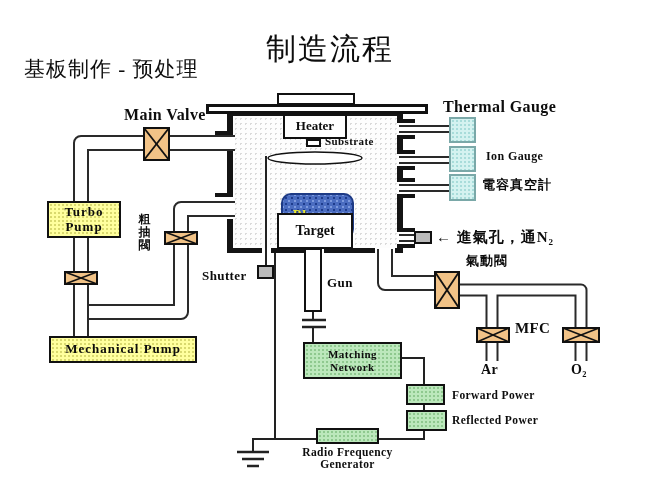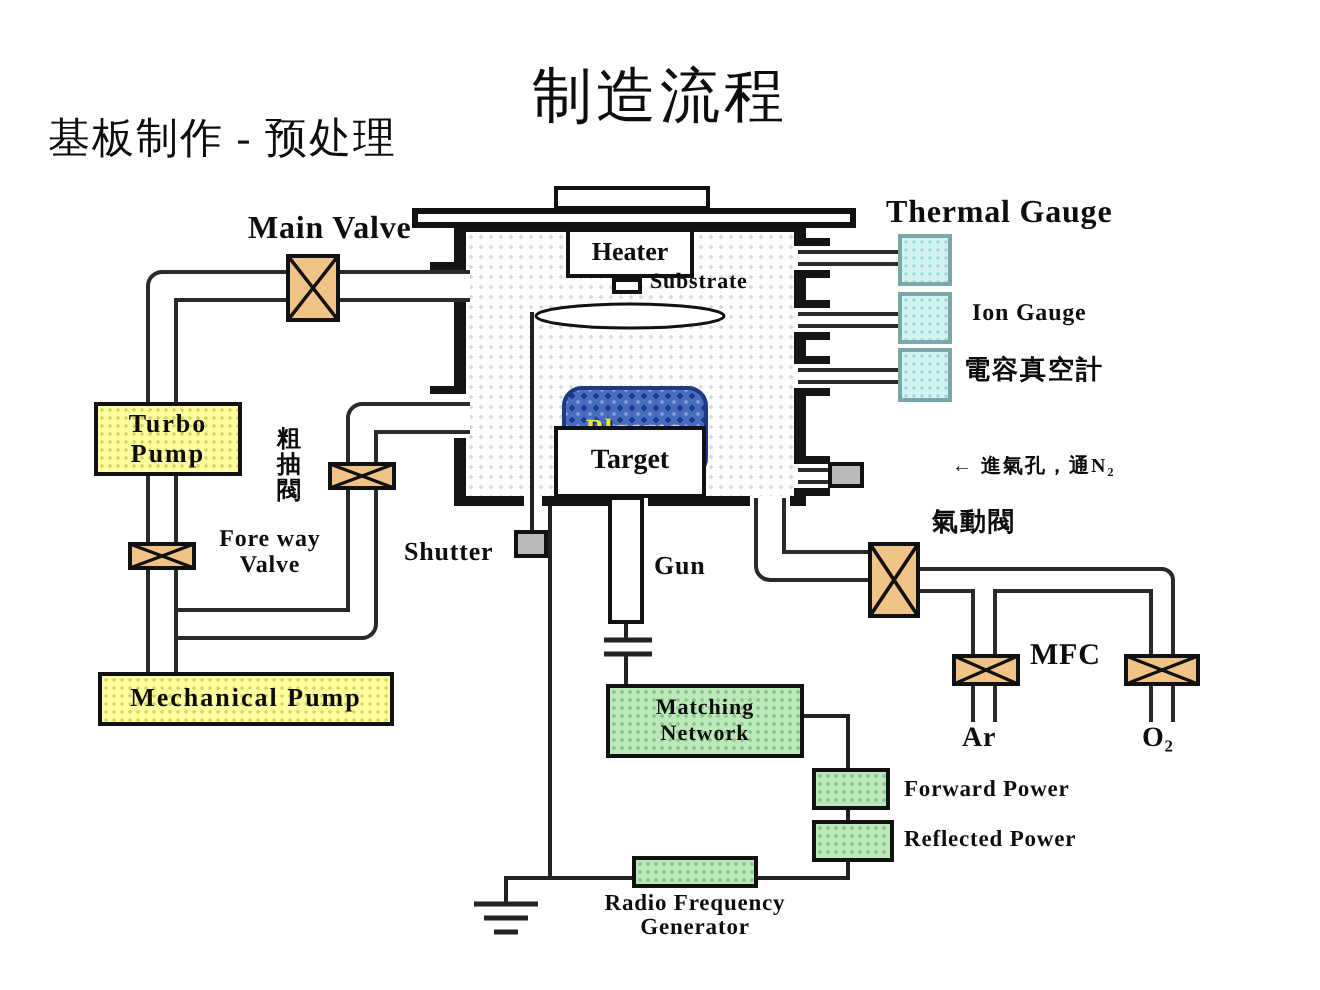--- a/index.html
+++ b/index.html
@@ -155,37 +155,33 @@
       <line x1="33" y1="1" x2="1" y2="13" stroke="#111" stroke-width="1.6"></line>
       </svg>
   </div>
   <div class="valve" style="left:64px;top:271px;">
     <svg width="34" height="14">
         <rect x="1" y="1" width="32" height="12" fill="#f2c387" stroke="#111" stroke-width="2"></rect>
       <line x1="1" y1="1" x2="33" y2="13" stroke="#111" stroke-width="1.6"></line>
       <line x1="33" y1="1" x2="1" y2="13" stroke="#111" stroke-width="1.6"></line>
       </svg>
   </div>
-  <div class="lbl z4" style="left:104px;top:263px;width:62px;text-align:center;font-size:12px;white-space:normal;">
-    <div>Fore way</div>
-    <div>Valve</div>
-  </div>
   <div class="box yellow z4" style="left:49px;top:336px;width:148px;height:27px;font-size:13px;letter-spacing:1px;">
     <span>Mechanical Pump</span>
   </div>
 
   <div class="lbl z4" style="left:443px;top:98px;font-size:16px;">Thermal Gauge</div>
   <div class="box cyan z4" style="left:449px;top:117px;width:27px;height:26px;"></div>
   <div class="box cyan z4" style="left:449px;top:146px;width:27px;height:26px;"></div>
   <div class="lbl z4" style="left:486px;top:150px;font-size:12px;">Ion Gauge</div>
   <div class="box cyan z4" style="left:449px;top:174px;width:27px;height:27px;"></div>
   <div class="lbl cjk z4" style="left:482px;top:178px;font-size:13px;">電容真空計</div>
 
   <div class="box gray z4" style="left:414px;top:231px;width:18px;height:13px;"></div>
-  <div class="lbl cjk z4" style="left:436px;top:229px;font-size:10px;margin-left:40px;">← 進氣孔，通N₂</div>
+  <div class="lbl cjk z4" style="left:436px;top:229px;font-size:15px;">← 進氣孔，通N₂</div>
   <div class="lbl cjk z4" style="left:466px;top:254px;font-size:13px;">氣動閥</div>
   <div class="valve" style="left:434px;top:271px;">
     <svg width="26" height="38">
         <rect x="1" y="1" width="24" height="36" fill="#f2c387" stroke="#111" stroke-width="2"></rect>
       <line x1="1" y1="1" x2="25" y2="37" stroke="#111" stroke-width="1.8"></line>
       <line x1="25" y1="1" x2="1" y2="37" stroke="#111" stroke-width="1.8"></line>
       </svg>
   </div>
   <div class="valve" style="left:476px;top:327px;">
     <svg width="34" height="16">

